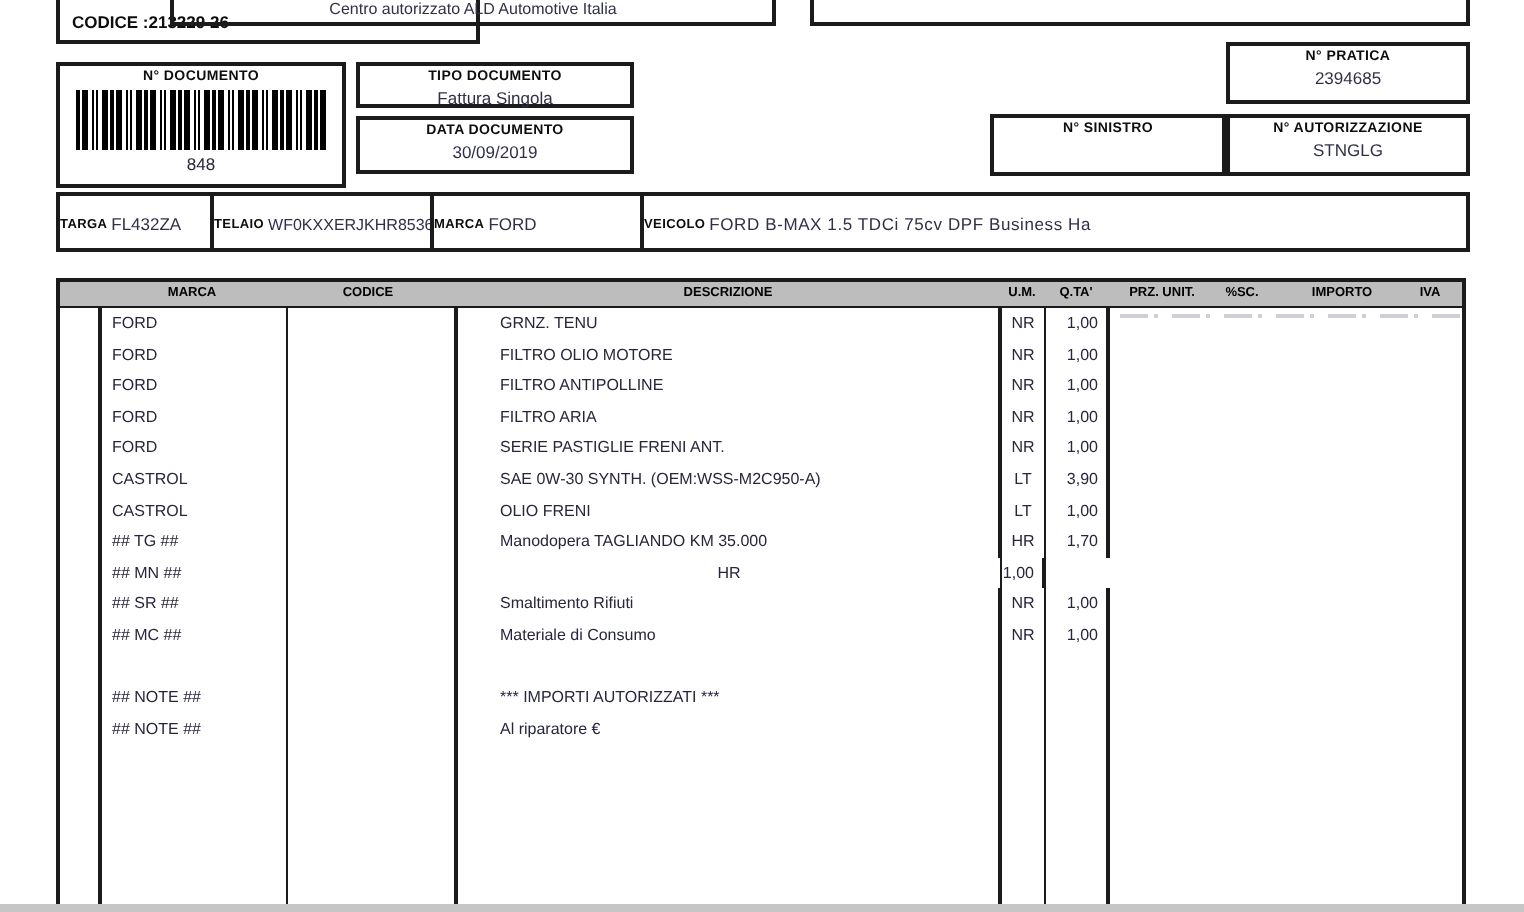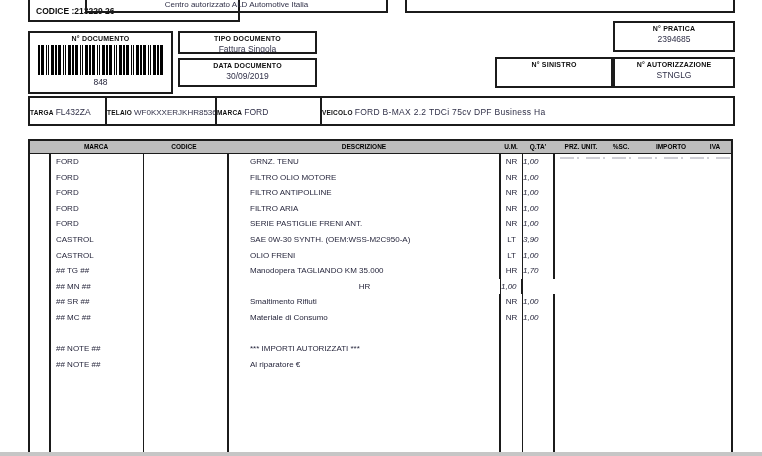--- a/index.html
+++ b/index.html
@@ -49,21 +49,21 @@
      background:repeating-linear-gradient(90deg,#c6c6ce 0 14px,transparent 14px 17px,#c6c6ce 17px 19px,transparent 19px 26px);}
   .tbody{flex:1;display:flex;flex-direction:column;}
   .trow{display:grid;grid-template-columns:21px 93px 85px 272px 22px 32px 176px;flex:0 0 15.6px;height:15.6px;}
   .trow-filler{flex:1 1 auto;height:auto;}
   .c{box-sizing:border-box;font-size:8px;line-height:15.4px;color:#26263c;white-space:nowrap;overflow:hidden;}
   .c-fill{border-right:2px solid #1b1b1b;}
   .c-marca{border-right:1px solid #1b1b1b;padding-left:5px;}
   .c-codice{border-right:2px solid #1b1b1b;padding-left:5px;}
   .c-descr{border-right:2px solid #1b1b1b;padding-left:21px;}
   .c-um{border-right:1px solid #1b1b1b;text-align:center;}
-  .c-qta{border-right:2px solid #1b1b1b;padding-right:4px;font-style:italic;}
+  .c-qta{border-right:2px solid #1b1b1b;text-align:right;padding-right:4px;}
   .c-rest{}
 
   .bottom-edge{position:absolute;left:0;right:0;bottom:0;height:4px;background:#c6c6c6;}
 </style>
 </head>
 <body>
 
 <div class="page">
 
   <div class="box codice-box">
@@ -125,21 +125,21 @@
     <div class="vcell v-telaio">
       <span class="lbl">TELAIO</span>
       <span class="val" style="font-size:8px;">WF0KXXERJKHR85363</span>
     </div>
     <div class="vcell v-marca">
       <span class="lbl">MARCA</span>
       <span class="val">FORD</span>
     </div>
     <div class="vcell v-veicolo">
       <span class="lbl">VEICOLO</span>
-      <span class="val">FORD B-MAX 2.2 TDCi 75cv DPF Business Ha</span>
+      <span class="val">FORD B-MAX 1.5 TDCi 75cv DPF Business Ha</span>
     </div>
   </div>
 
   <div class="items">
     <div class="thead">
       <span class="hlbl" style="left:66px;">MARCA</span>
       <span class="hlbl" style="left:154px;">CODICE</span>
       <span class="hlbl" style="left:334px;">DESCRIZIONE</span>
       <span class="hlbl" style="left:481px;">U.M.</span>
       <span class="hlbl" style="left:508px;">Q.TA'</span>

